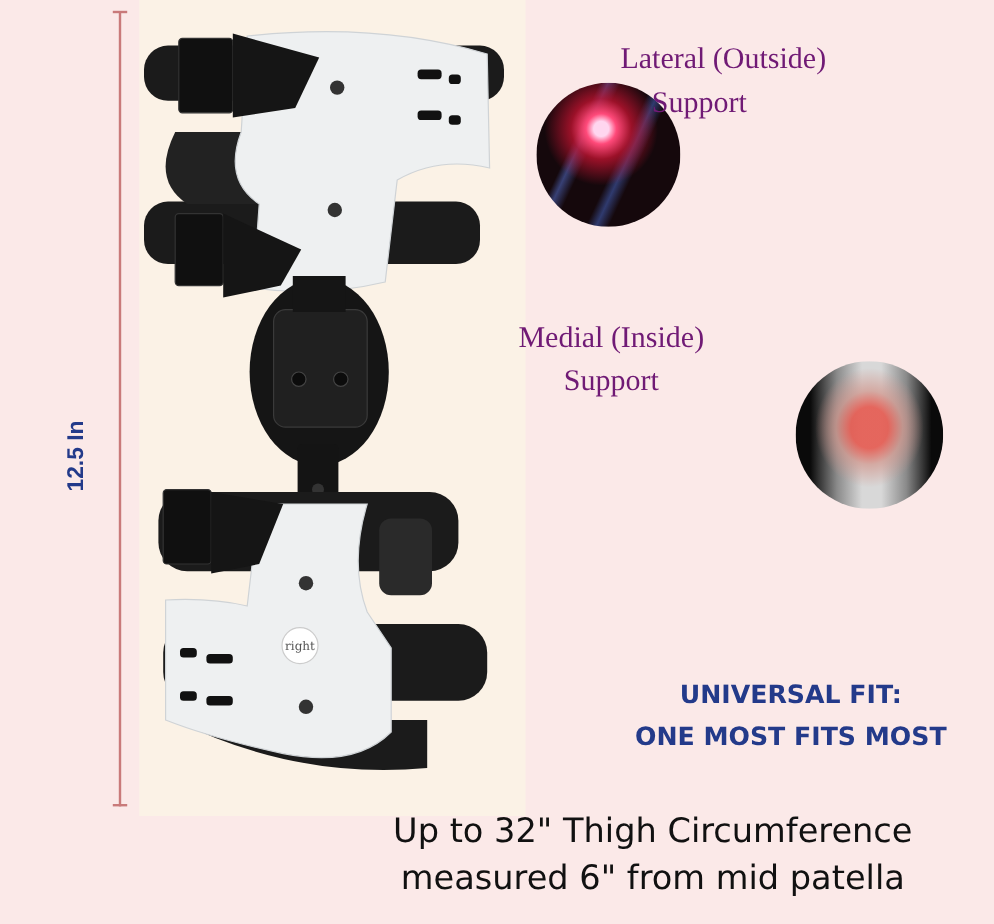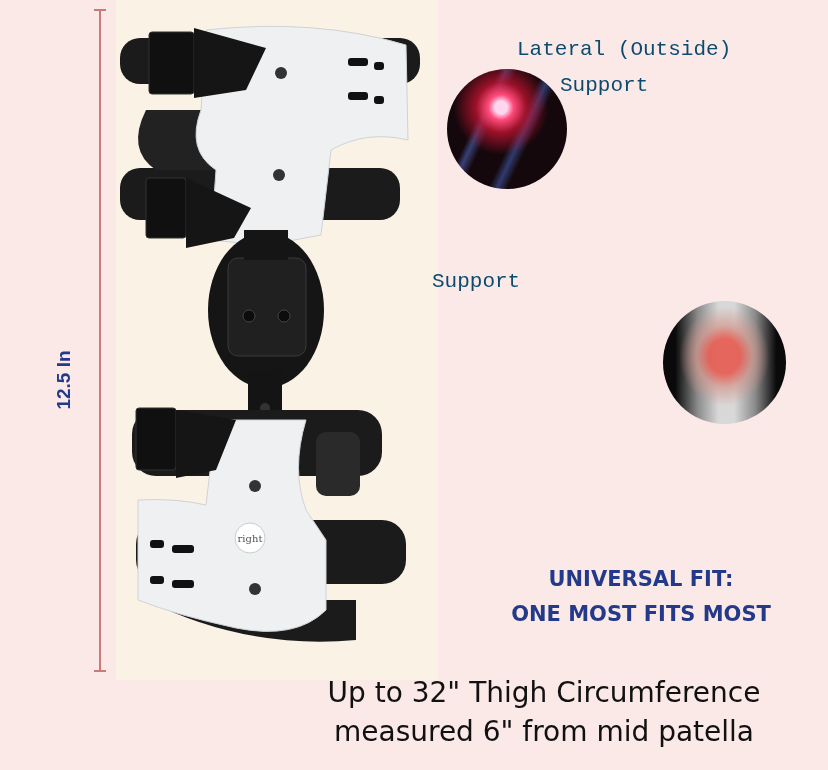--- a/index.html
+++ b/index.html
@@ -19,39 +19,39 @@
   .measure-cap {
     position: absolute; left: 94px; width: 12px; height: 2px; background: #c97a7a;
   }
   .measure-label {
     position: absolute; left: 64px; top: 380px;
     transform: translate(-50%, -50%) rotate(-90deg);
     color: #233a8a; font-size: 19px; font-weight: bold; white-space: nowrap;
     font-family: "Liberation Sans", sans-serif;
   }
   .feature-title {
-    position: absolute; color: #0c4a6e; font-size: 21px; line-height: 36px;
-    text-align: center; font-family: Liberation Mono, monospace; white-space: nowrap;
+    position: absolute; color: #701a75; font-size: 25px; line-height: 36px;
+    text-align: center; font-family: Liberation Serif, serif; white-space: nowrap;
   }
   .circle-img { position: absolute; border-radius: 50%; overflow: hidden; }
   .lateral-img {
     left: 447px; top: 69px; width: 120px; height: 120px;
     background:
       radial-gradient(circle at 45% 32%, #ffd6ef 0 6%, #ff4a7a 12%, rgba(200,20,50,0.75) 24%, rgba(90,0,20,0) 45%),
       linear-gradient(115deg, transparent 30%, rgba(90,120,220,0.5) 34%, transparent 40%, transparent 55%, rgba(80,120,230,0.45) 60%, transparent 66%),
       #15080c;
   }
   .medial-img {
     left: 663px; top: 301px; width: 123px; height: 123px;
     background:
       radial-gradient(ellipse at 50% 45%, rgba(230,90,80,0.9) 0 18%, rgba(210,150,140,0.7) 32%, rgba(200,200,200,0.0) 52%),
       linear-gradient(90deg, #0a0a0a 10%, #8a8a8a 28%, #d8d8d8 45%, #d8d8d8 58%, #8a8a8a 75%, #0a0a0a 92%);
   }
   .fit-text {
-    position: absolute; left: 471px; top: 562px; width: 340px; text-align: center;
+    position: absolute; left: 489px; top: 562px; width: 340px; text-align: center;
     color: #233a8a; font-weight: bold; font-size: 21px; line-height: 35px;
     font-family: "DejaVu Sans", sans-serif;
   }
   .bottom-text {
     position: absolute; left: 260px; top: 673px; width: 568px; text-align: center;
     color: #111; font-size: 28px; line-height: 39px;
     font-family: "DejaVu Sans", sans-serif;
   }
   
   .brace { position: absolute; left: 116px; top: 0; width: 322px; height: 680px; }
@@ -114,20 +114,21 @@
 <div class="measure-cap" style="top:670px;"></div>
 <div class="measure-label">12.5 In</div>
 
 <div class="circle-img lateral-img"></div>
 <div class="feature-title" style="left:517px; top:32px;">
   <div>Lateral (Outside)</div>
   <div style="margin-left:-40px;">Support</div>
 </div>
 
 <div class="feature-title" style="left:432px; top:264px;">
+  <div>Medial (Inside)</div>
   <div>Support</div>
 </div>
 <div class="circle-img medial-img"></div>
 
 <div class="fit-text">
   <div>UNIVERSAL FIT:</div>
   <div>ONE MOST FITS MOST</div>
 </div>
 
 <div class="bottom-text">

